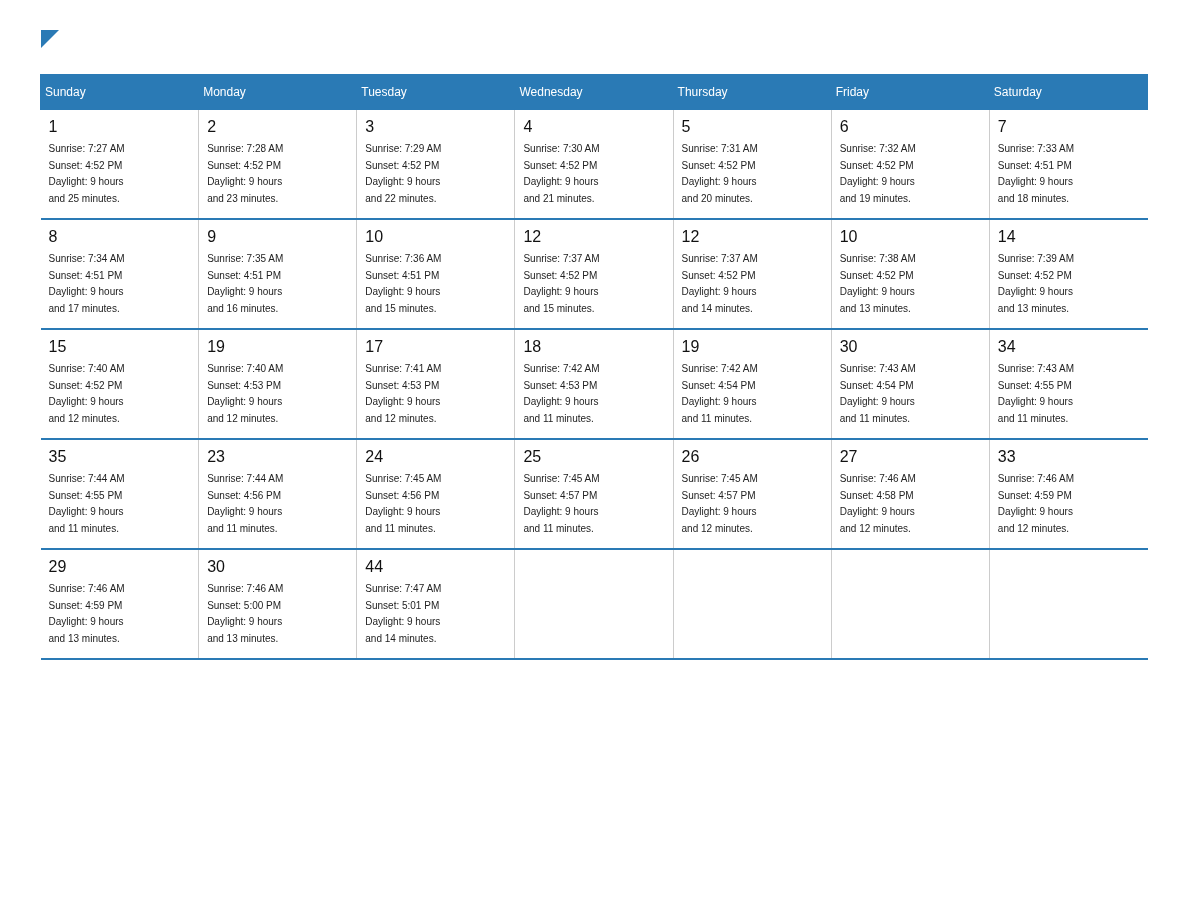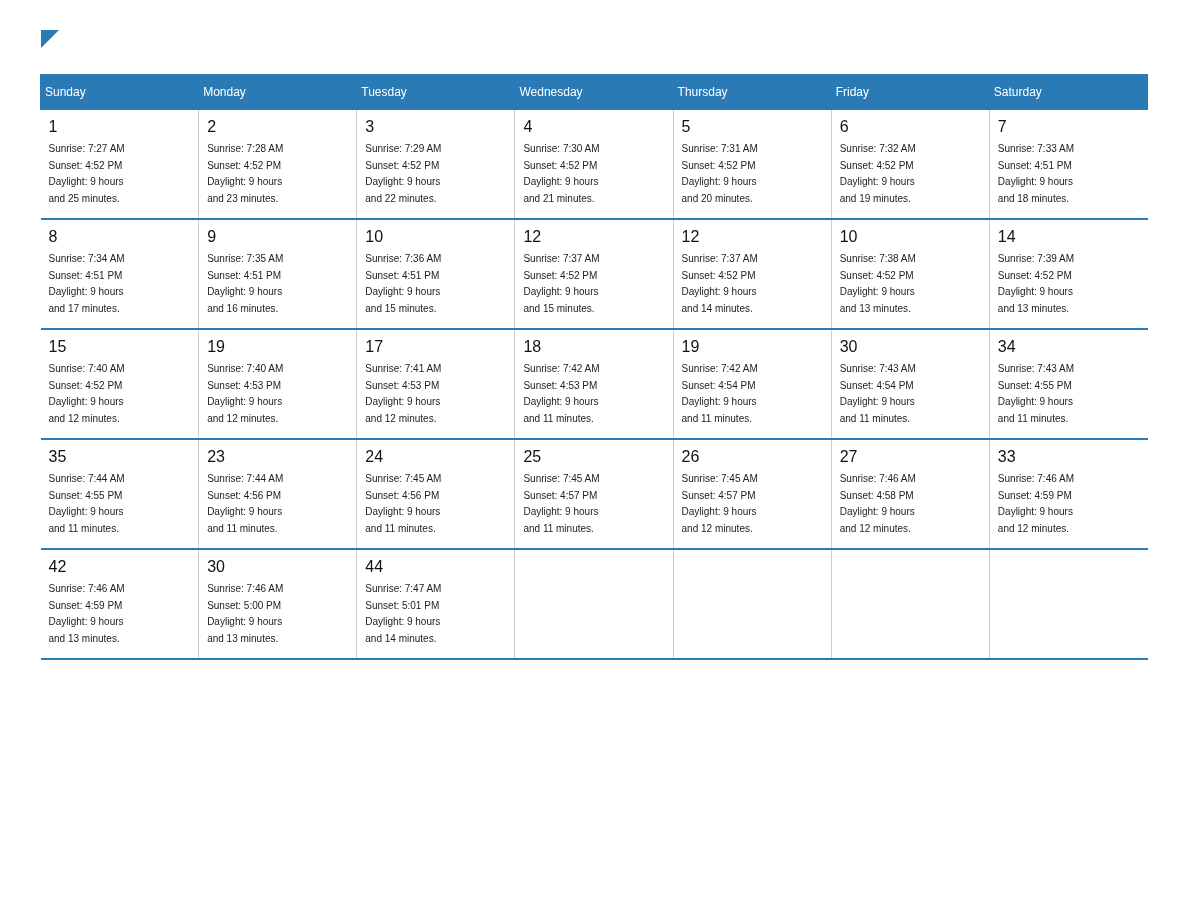--- a/index.html
+++ b/index.html
@@ -230,21 +230,21 @@
         <span class="day-number">27</span>
         <span class="day-info">Sunrise: 7:46 AM<br>Sunset: 4:58 PM<br>Daylight: 9 hours<br>and 12 minutes.</span>
       </td>
         <td>
         <span class="day-number">33</span>
         <span class="day-info">Sunrise: 7:46 AM<br>Sunset: 4:59 PM<br>Daylight: 9 hours<br>and 12 minutes.</span>
       </td>
       </tr>
       <tr>
         <td>
-        <span class="day-number">42</span>
+        <span class="day-number">29</span>
         <span class="day-info">Sunrise: 7:46 AM<br>Sunset: 4:59 PM<br>Daylight: 9 hours<br>and 13 minutes.</span>
       </td>
         <td>
         <span class="day-number">30</span>
         <span class="day-info">Sunrise: 7:46 AM<br>Sunset: 5:00 PM<br>Daylight: 9 hours<br>and 13 minutes.</span>
       </td>
         <td>
         <span class="day-number">44</span>
         <span class="day-info">Sunrise: 7:47 AM<br>Sunset: 5:01 PM<br>Daylight: 9 hours<br>and 14 minutes.</span>
       </td>

